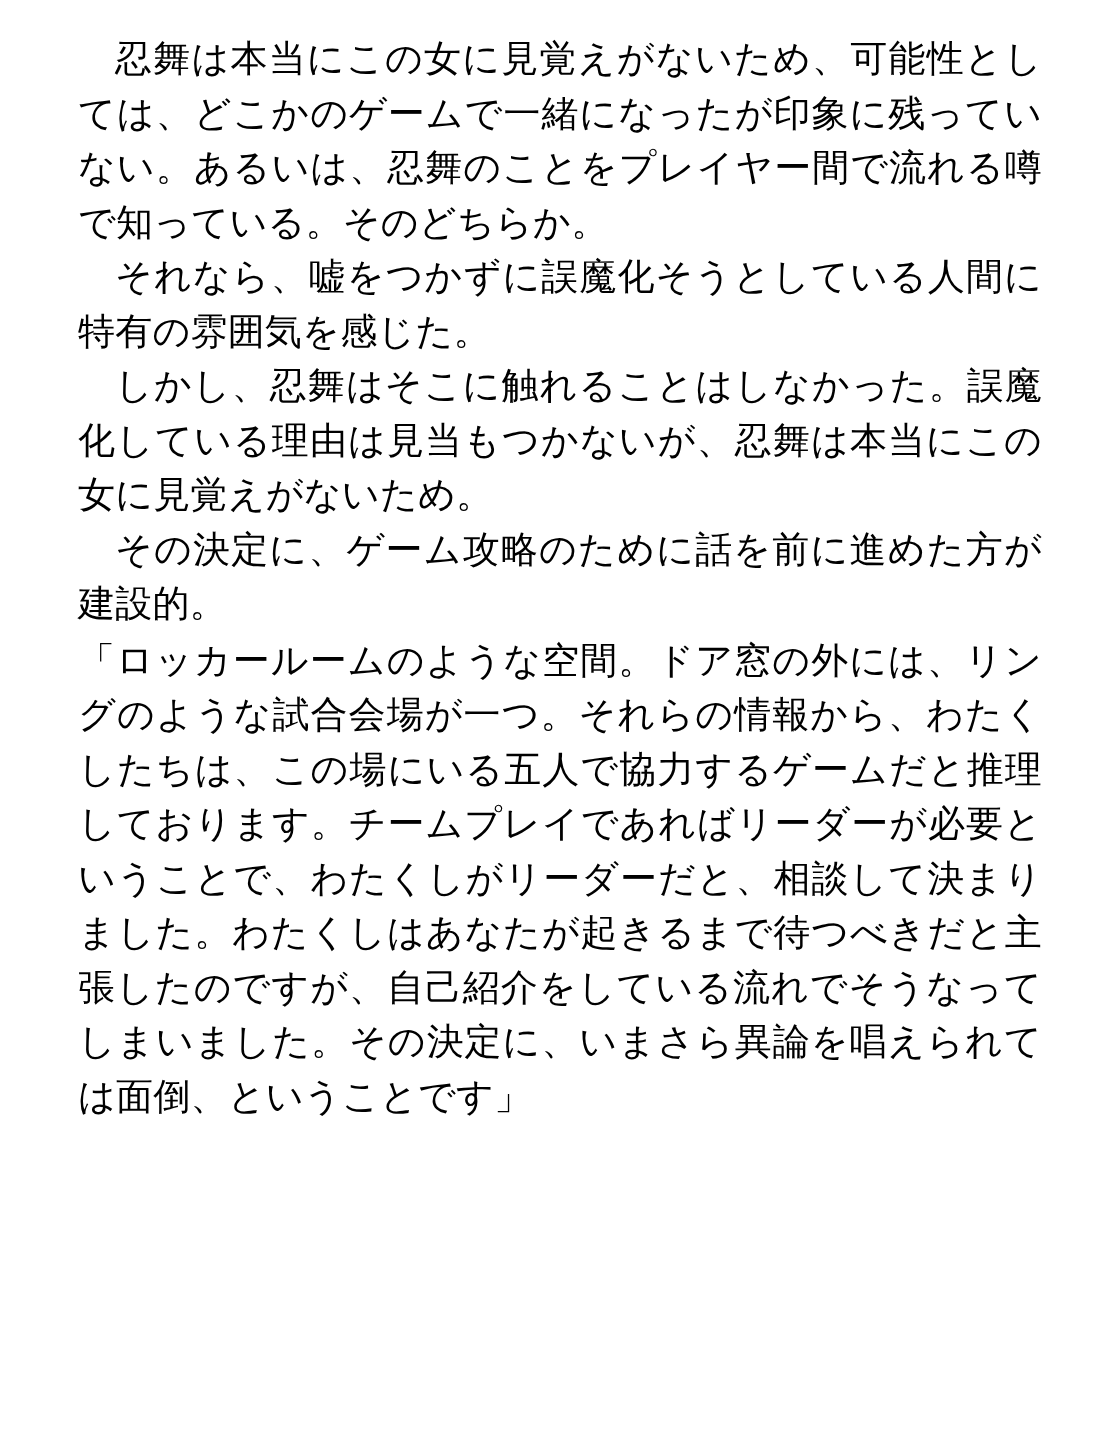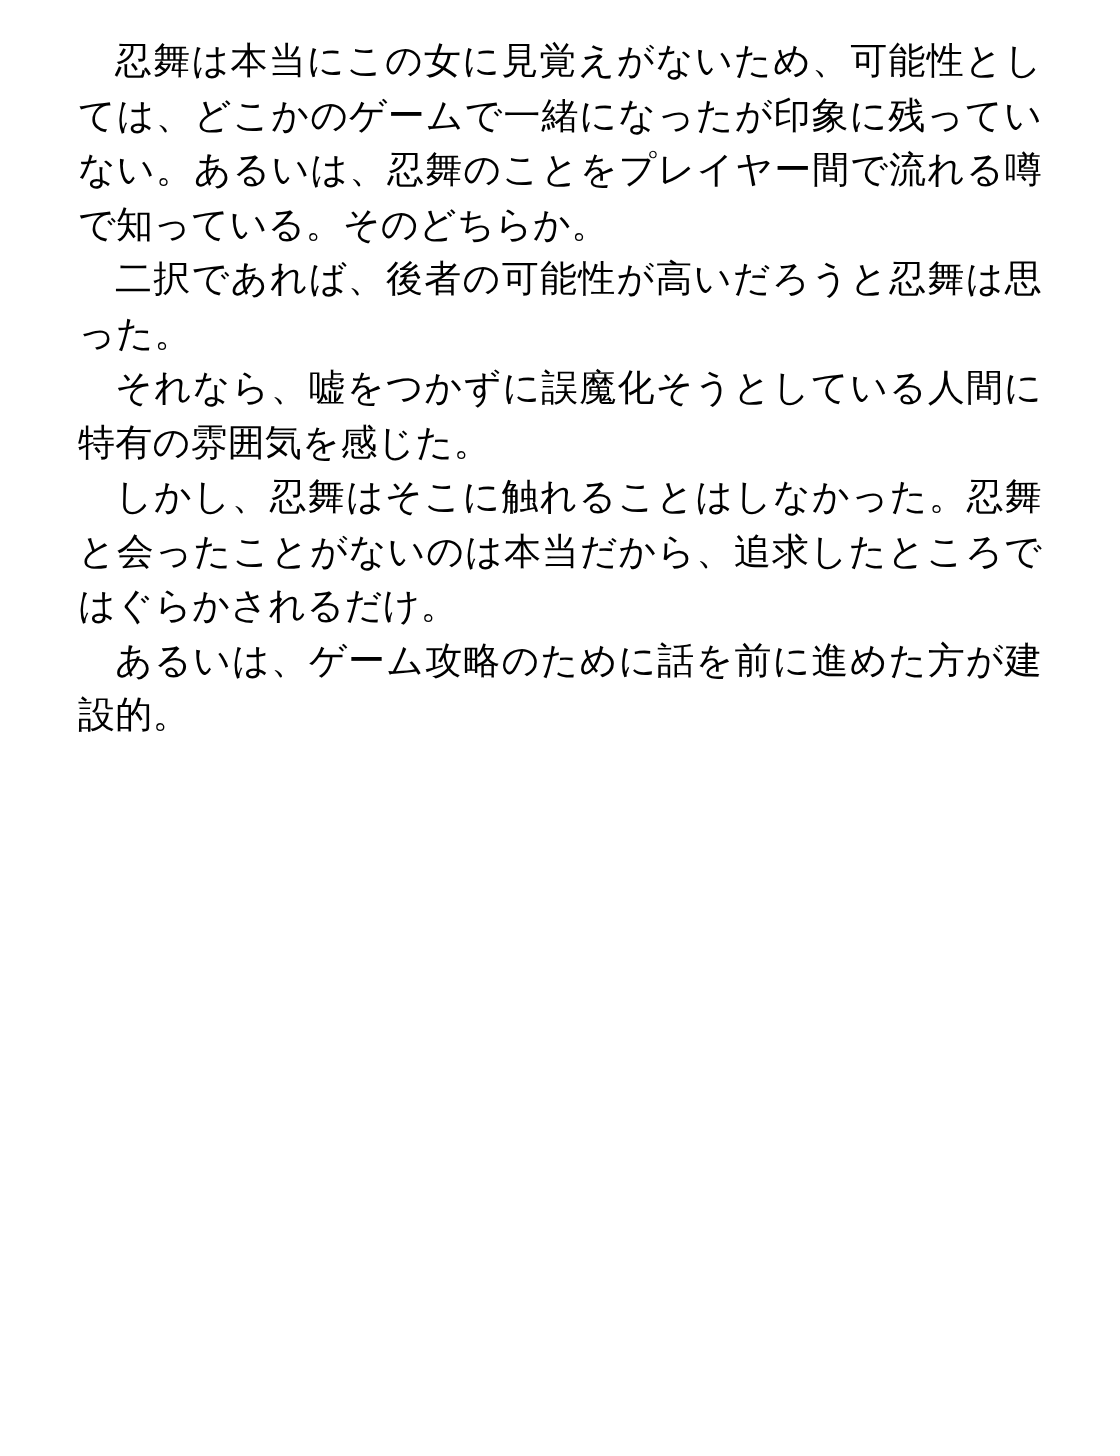--- a/index.html
+++ b/index.html
@@ -27,26 +27,27 @@
     text-justify: inter-character;
     letter-spacing: 0.2px;
     font-weight: 400;
   }
   .para {
     margin: 0;
     text-indent: 0;
   }
   .para.indent {
     text-indent: 1em;
+    font-family: Liberation Mono, monospace;
   }
 </style>
 </head>
 <body>
 
 <div class="page">
   <div class="body-text">
     <p class="para indent">忍舞は本当にこの女に見覚えがないため、可能性としては、どこかのゲームで一緒になったが印象に残っていない。あるいは、忍舞のことをプレイヤー間で流れる噂で知っている。そのどちらか。</p>
-    <p class="para indent">二択であれば、後者の可能性が高いだろうと忍舞は思った。</p>
     <p class="para indent">それなら、嘘をつかずに誤魔化そうとしている人間に特有の雰囲気を感じた。</p>
-    <p class="para indent">しかし、忍舞はそこに触れることはしなかった。忍舞と会ったことがないのは本当だから、追求したところではぐらかされるだけ。</p>
-    <p class="para indent">あるいは、ゲーム攻略のために話を前に進めた方が建設的。</p>
+    <p class="para indent">しかし、忍舞はそこに触れることはしなかった。誤魔化している理由は見当もつかないが、忍舞は本当にこの女に見覚えがないため。</p>
+    <p class="para indent">その決定に、ゲーム攻略のために話を前に進めた方が建設的。</p>
+    <p class="para">「ロッカールームのような空間。ドア窓の外には、リングのような試合会場が一つ。それらの情報から、わたくしたちは、この場にいる五人で協力するゲームだと推理しております。チームプレイであればリーダーが必要ということで、わたくしがリーダーだと、相談して決まりました。わたくしはあなたが起きるまで待つべきだと主張したのですが、自己紹介をしている流れでそうなってしまいました。その決定に、いまさら異論を唱えられては面倒、ということです」</p>
   </div>
 </div>
 
 </body></html>

